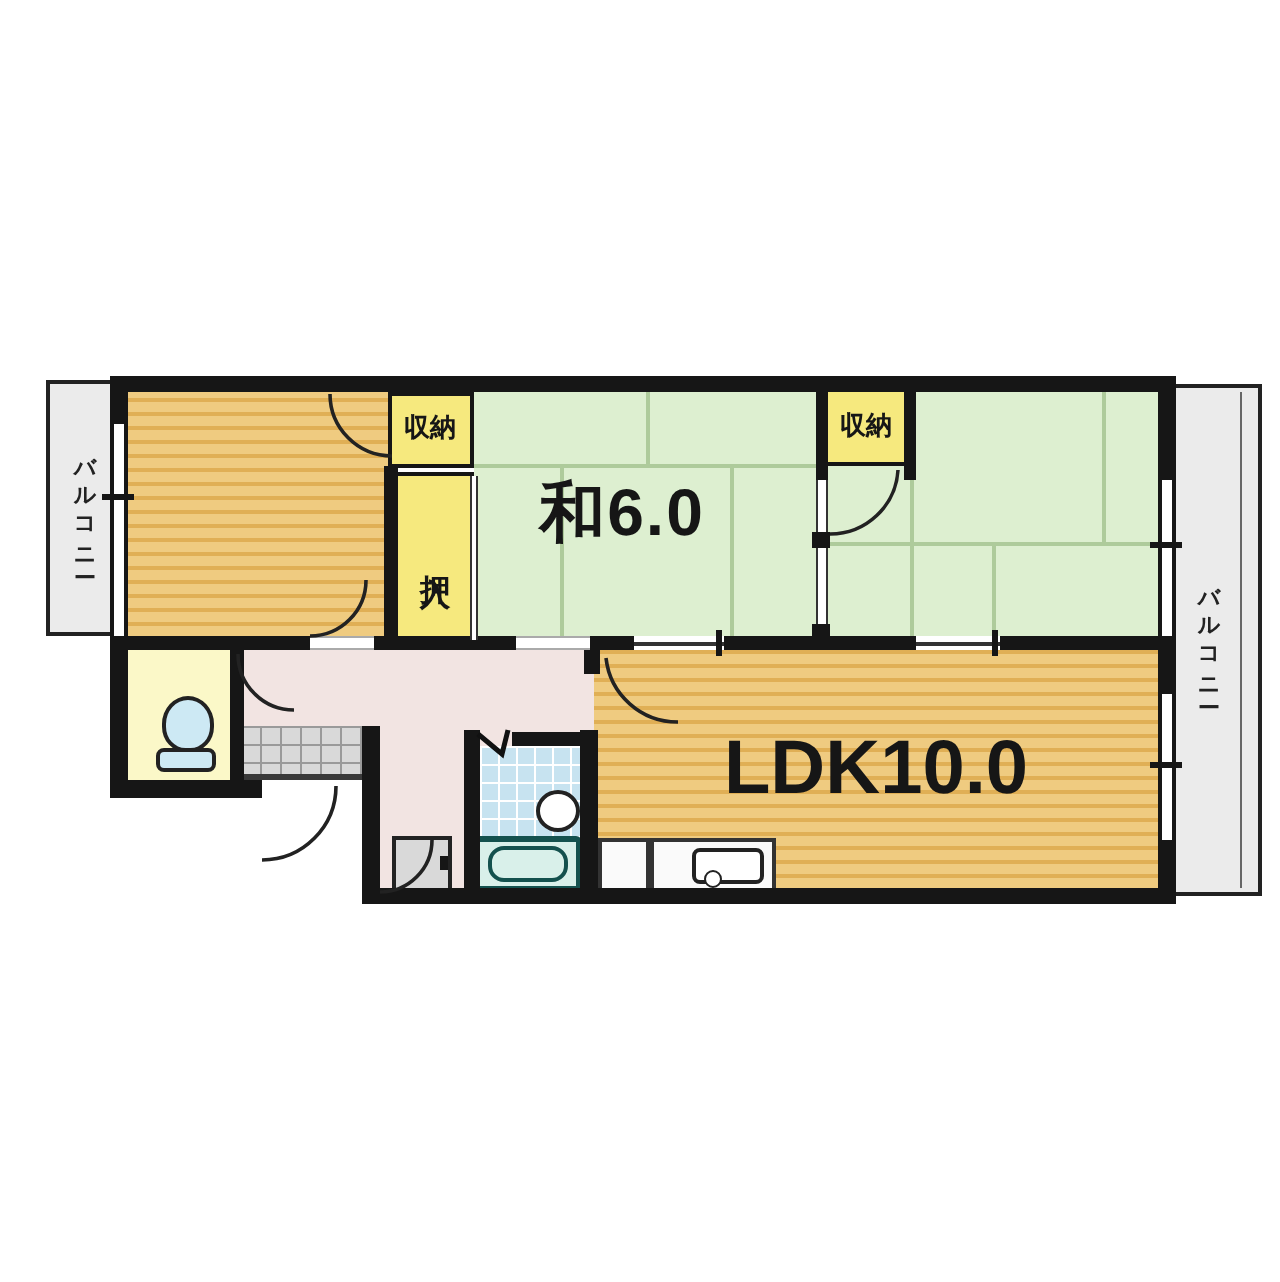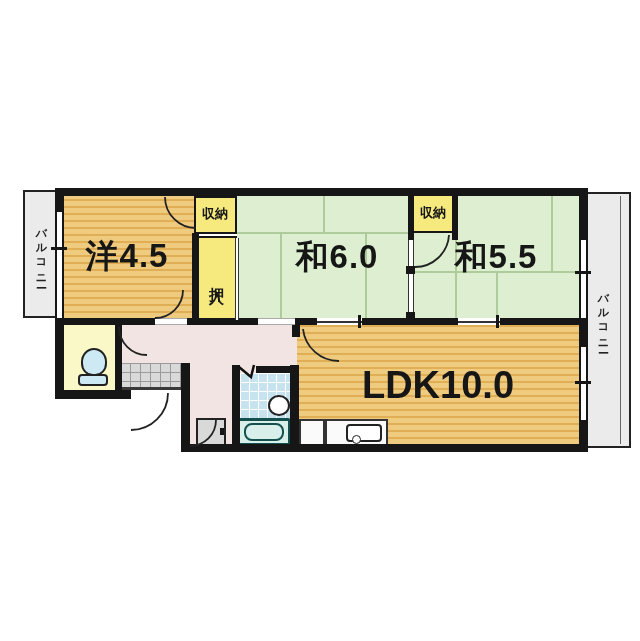--- a/index.html
+++ b/index.html
@@ -141,23 +141,21 @@
     <path d="M165 197 A31 31 0 0 0 196 228" fill="none" stroke="#222" stroke-width="1.8"></path>
     <path d="M155 318 A28 28 0 0 0 183 290" fill="none" stroke="#222" stroke-width="1.8"></path>
     <path d="M119 327 A28 28 0 0 0 147 355" fill="none" stroke="#222" stroke-width="1.8"></path>
     <path d="M168 393 A37 37 0 0 1 131 430" fill="none" stroke="#222" stroke-width="1.8"></path>
     <path d="M216 420 A26 26 0 0 1 190 446" fill="none" stroke="#222" stroke-width="1.8"></path>
     <path d="M303 329 A36 36 0 0 0 339 361" fill="none" stroke="#222" stroke-width="1.8"></path>
     <path d="M449 235 A34 34 0 0 1 415 267" fill="none" stroke="#222" stroke-width="1.8"></path>
     <path d="M239 367 L251 377 L254 365" fill="none" stroke="#111" stroke-width="2.5"></path>
   </svg>
 
-  <div class="lbl lbl-room" style="left:127px;top:256px;">洋4.5</div>
-  <div class="lbl lbl-room" style="left:337px;top:257px;">和6.0</div>
-  <div class="lbl lbl-room" style="left:496px;top:257px;">和5.5</div>
+  <div class="lbl lbl-room" style="left:311px;top:257px;">和6.0</div>
   <div class="lbl lbl-ldk" style="left:438px;top:385px;">LDK10.0</div>
   <div class="lbl lbl-sm" style="left:215px;top:214px;">収納</div>
   <div class="lbl lbl-sm" style="left:433px;top:213px;">収納</div>
   <div class="lbl vtext lbl-oshiire" style="left:216px;top:277px;">押入</div>
   <div class="lbl vtext lbl-balcony" style="left:41px;top:253px;">バルコニー</div>
   <div class="lbl vtext lbl-balcony" style="left:603px;top:318px;">バルコニー</div>
 
 </div>
 
 </body></html>

